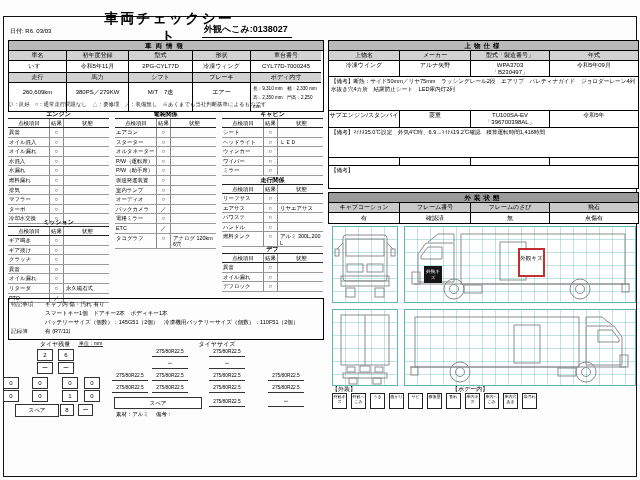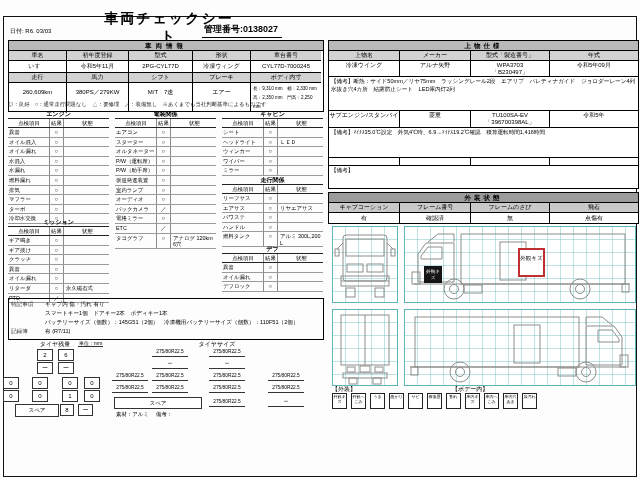--- a/index.html
+++ b/index.html
@@ -84,21 +84,21 @@
   .legend-box{width:13px;min-height:12px;border:1px solid #222;background:#fff;font-size:4px;line-height:4.6px;
               text-align:center;word-break:break-all;padding:1px 0;margin-right:4px;display:inline-block;vertical-align:top;}
 </style>
 </head>
 <body>
 
 <div class="sheet-border"></div>
 
 <div class="abs date-label">日付: R6. 03/03</div>
 <div class="abs page-title">車両チェックシート</div>
-<div class="abs control-number">管理番号:0138027</div>
+<div class="abs control-number">外観へこみ:0138027</div>
 
 <div class="abs vtable">
   <div class="vtitle">車両情報</div>
   <div class="vrow vhead">
     <div>車名</div>
     <div>初年度登録</div>
     <div>型式</div>
     <div>形状</div>
     <div>車台番号</div>
   </div>

